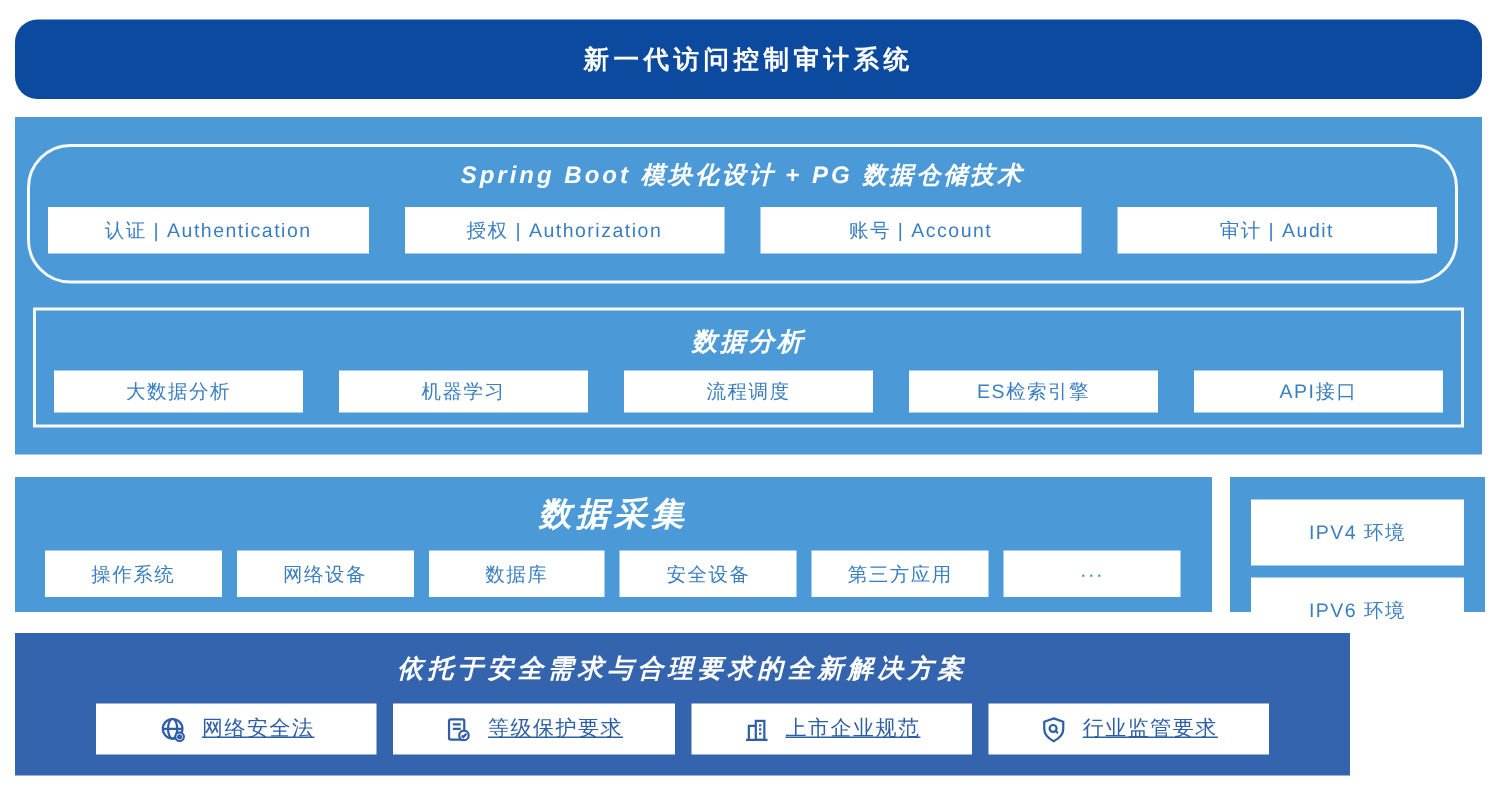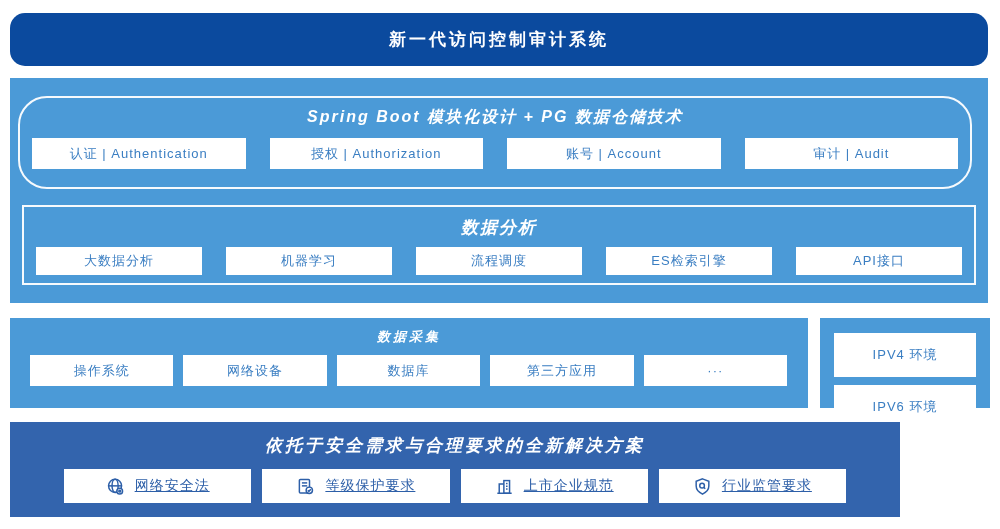--- a/index.html
+++ b/index.html
@@ -32,21 +32,21 @@
     flex:1;height:31px;background:#ffffff;color:#3a7ec2;font-size:13px;
     display:flex;align-items:center;justify-content:center;letter-spacing:1px;white-space:nowrap;
   }
   .box-b .chip-row{margin-top:8px;}
   .box-b .chip{height:28px;}
   
   .collection{
     position:absolute;left:10px;top:318px;width:798px;height:90px;background:#4b9ad7;
   }
   .section-title{
-    color:#ffffff;font-weight:bold;font-style:italic;font-size:13px;letter-spacing:3px;
+    color:#ffffff;font-weight:bold;font-style:italic;font-size:22px;letter-spacing:3px;
     text-align:center;padding-top:10px;
   }
   .collection .chip-row{margin:9px 21px 0 20px;gap:10px;}
   .collection .chip{height:31px;}
   .env{
     position:absolute;left:820px;top:318px;width:170px;height:90px;background:#4b9ad7;
     box-sizing:border-box;padding:15px 14px;display:flex;flex-direction:column;gap:8px;
   }
   .env .chip{height:44px;flex:none;display:flex;}
   
@@ -94,20 +94,21 @@
     </div>
 
   </div>
 
   <div class="collection">
     <div class="section-title">数据采集</div>
     <div class="chip-row">
       <div class="chip">操作系统</div>
       <div class="chip">网络设备</div>
       <div class="chip">数据库</div>
+      <div class="chip">安全设备</div>
       <div class="chip">第三方应用</div>
       <div class="chip">···</div>
     </div>
   </div>
 
   <div class="env">
     <div class="chip">IPV4 环境</div>
     <div class="chip">IPV6 环境</div>
   </div>
 

